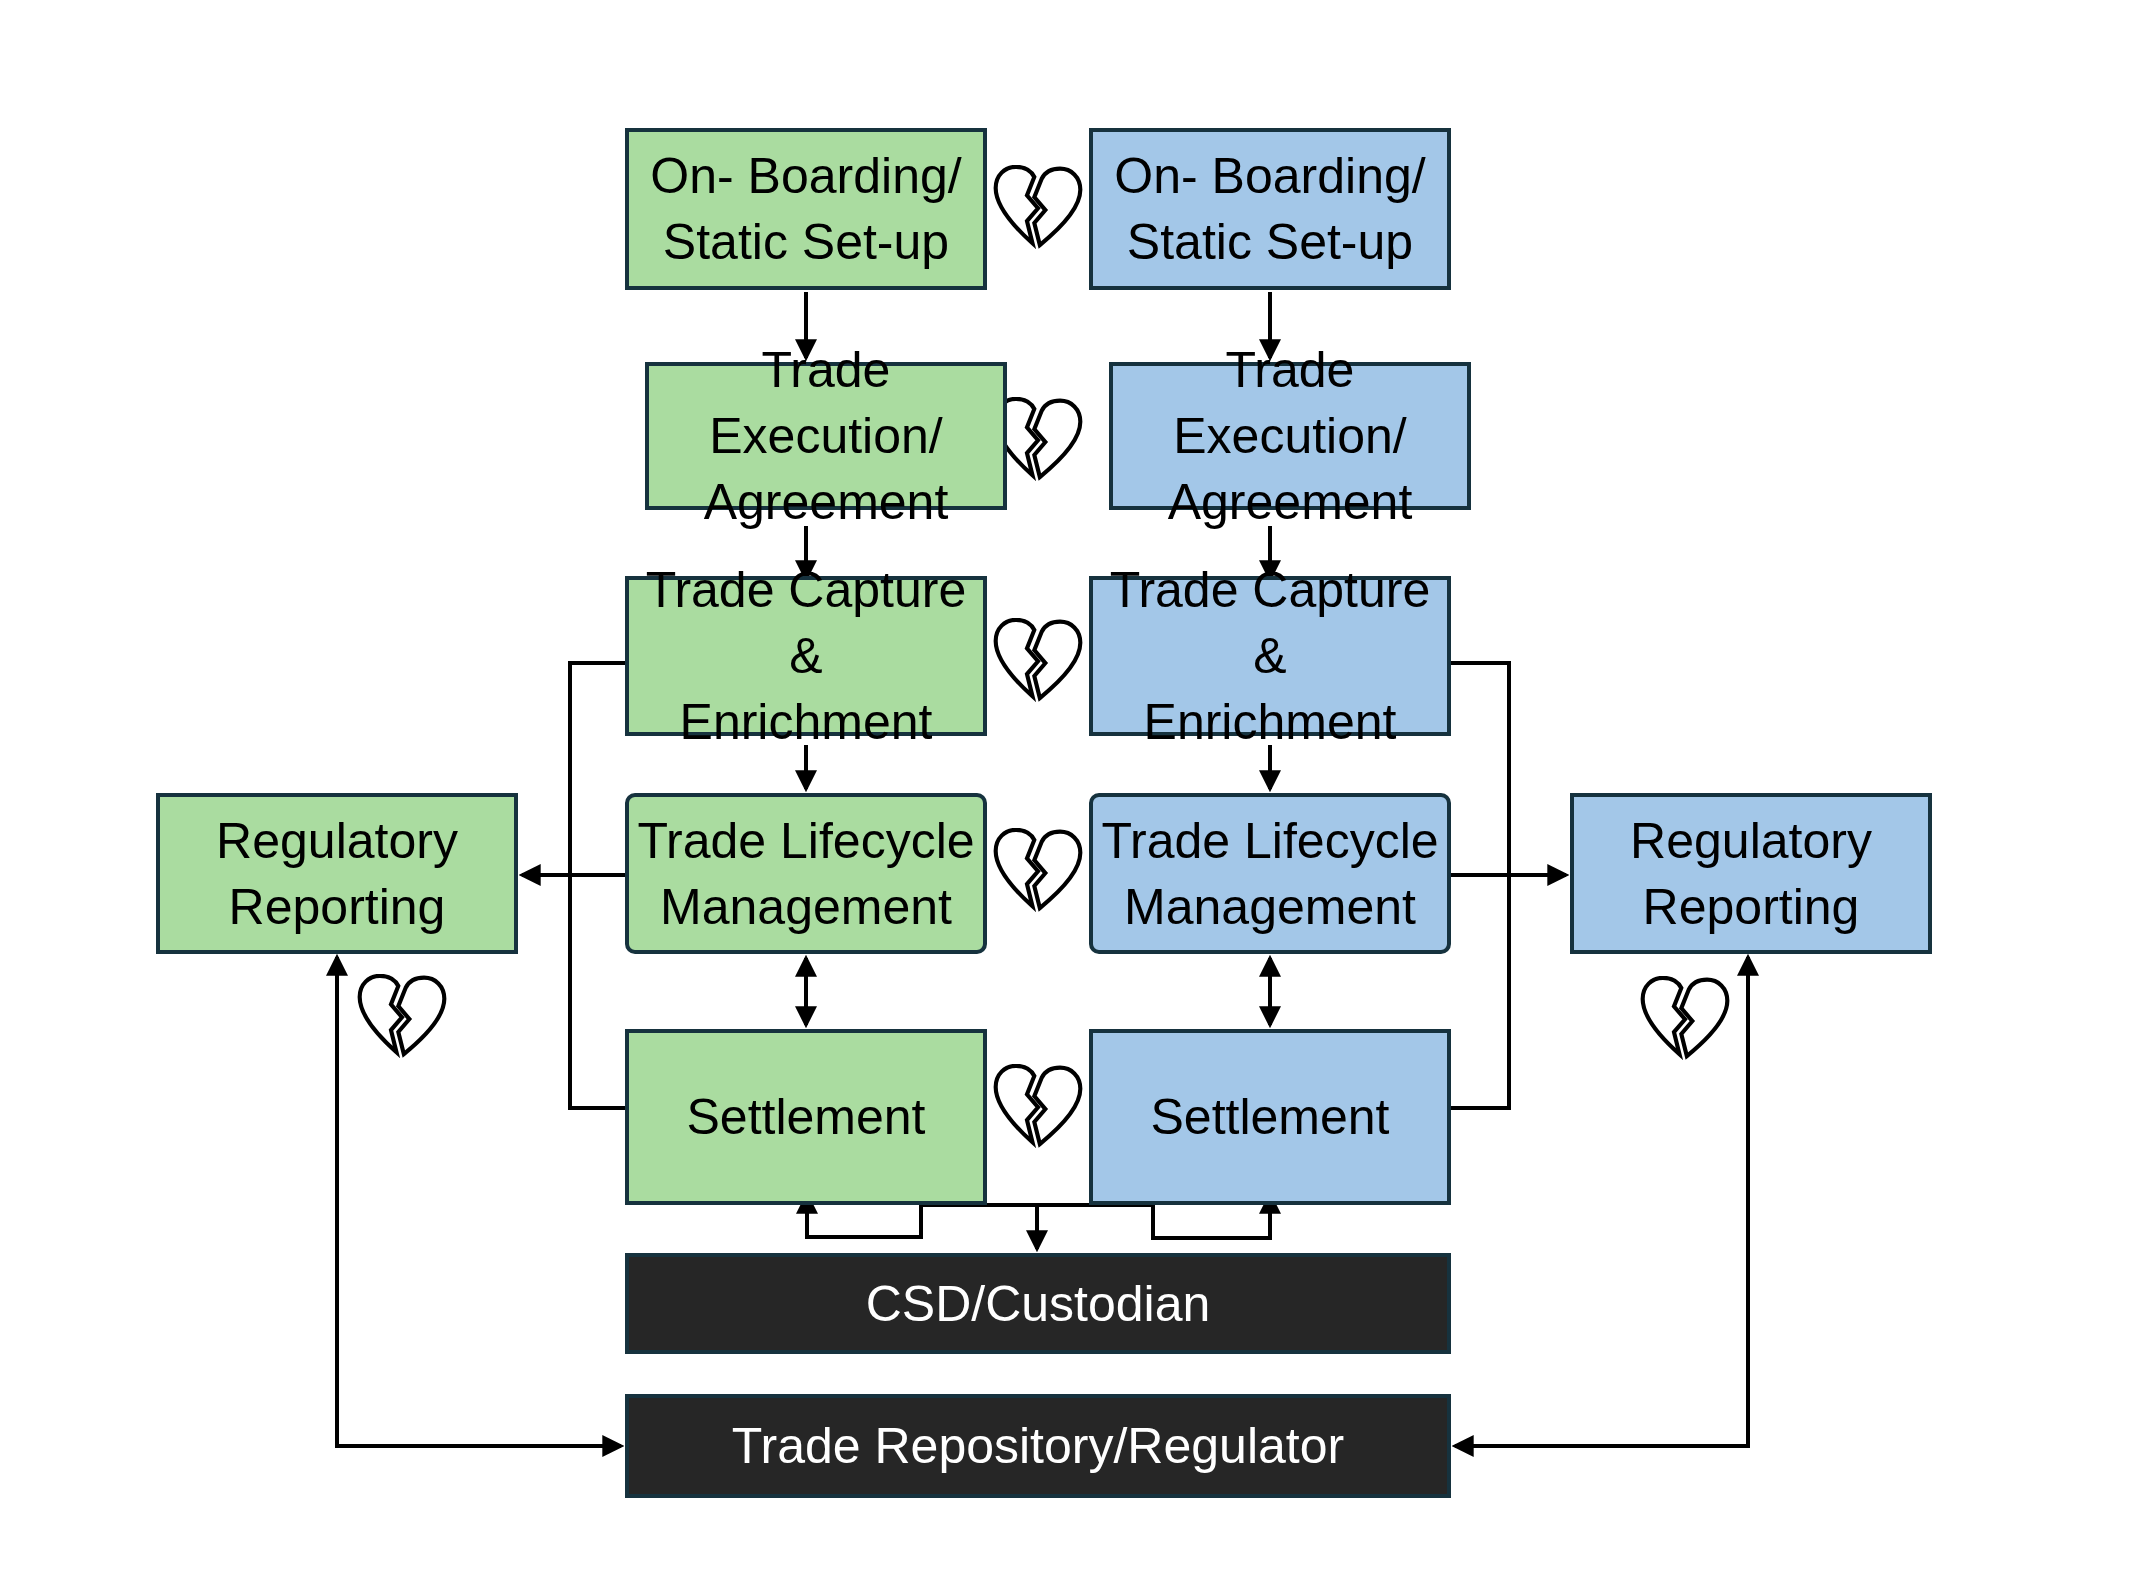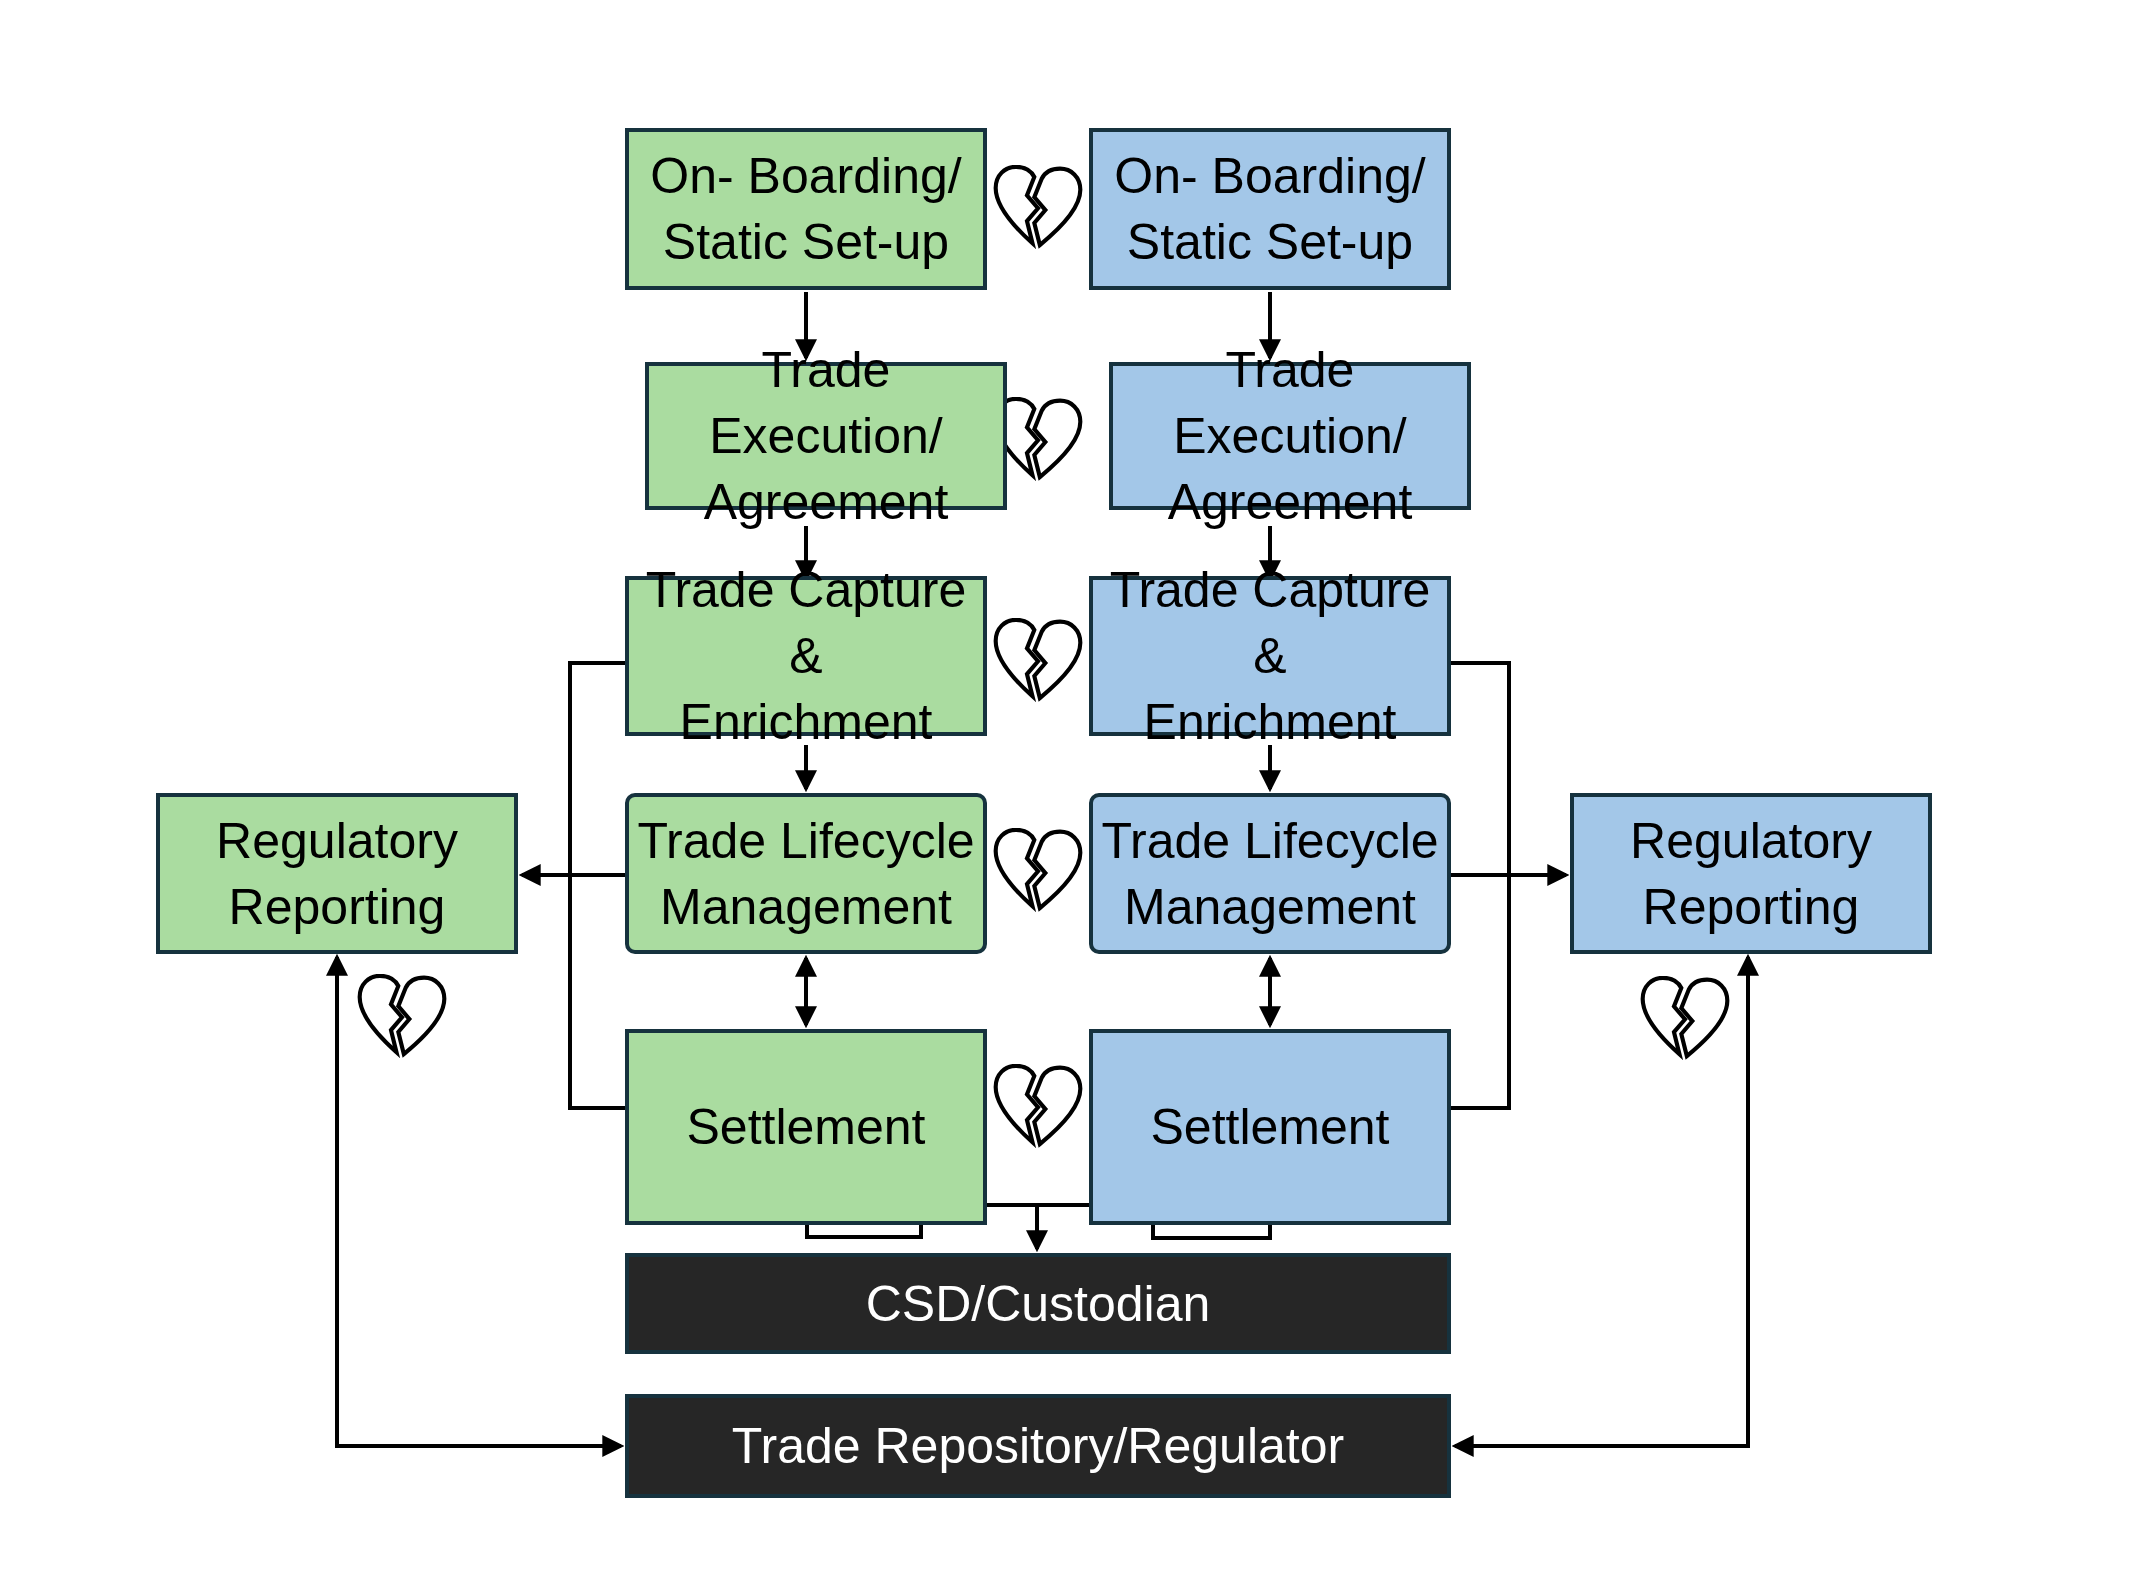--- a/index.html
+++ b/index.html
@@ -26,21 +26,21 @@
   .blue{background:#a3c7e8;}
   .dark{background:#262626;color:#ffffff;}
   .label span{display:block;}
   
   .col-left{left:625px;width:362px;}
   .col-right{left:1089px;width:362px;}
   .row1{top:128px;height:162px;}
   .row2{top:362px;height:148px;margin-left:20px;}
   .row3{top:576px;height:160px;}
   .row4{top:793px;height:161px;border-radius:10px;}
-  .row5{top:1029px;height:196px;}
+  .row5{top:1029px;height:176px;}
   .reg-left{left:156px;top:793px;width:362px;height:161px;}
   .reg-right{left:1570px;top:793px;width:362px;height:161px;}
   .csd{left:625px;top:1253px;width:826px;height:101px;}
   .trep{left:625px;top:1394px;width:826px;height:104px;}
   #wires{position:absolute;left:0;top:0;width:2156px;height:1570px;}
   #wires path.wire{fill:none;stroke:#000000;stroke-width:4;}
   #wires .heart-half{fill:#ffffff;stroke:#000000;stroke-width:4.5;stroke-linejoin:miter;}
 </style>
 </head>
 <body>

